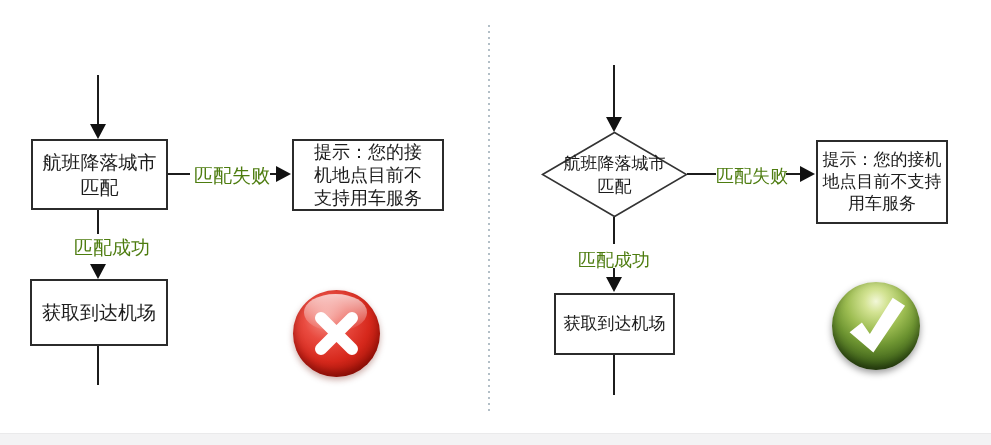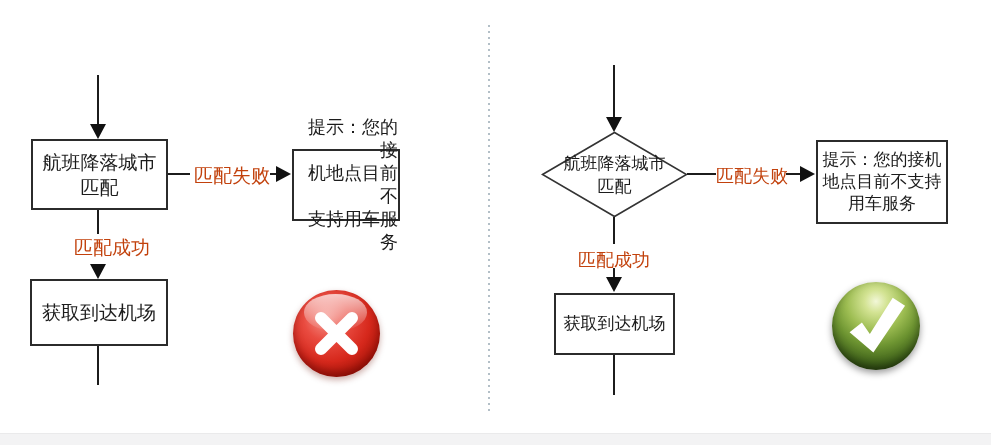--- a/index.html
+++ b/index.html
@@ -21,21 +21,21 @@
   .node{
     position:absolute;border:2px solid #2b2b2b;background:#fff;
     display:flex;align-items:center;justify-content:center;
     text-align:center;white-space:pre-line;box-sizing:border-box;
   }
   .node-lg{font-size:19px;line-height:25px;}
   .node-md{font-size:18px;line-height:23px;}
   .node-sm{font-size:17px;line-height:22px;}
   .edge-label{
     position:absolute;text-align:center;white-space:nowrap;
-    color:#c2410c;background:#fff;
+    color:#4d7c0f;background:#fff;
   }
   .lbl-lg{font-size:19px;}
   .lbl-md{font-size:18px;}
   
   .diamond-wrap{position:absolute;left:541px;top:131px;width:147px;height:87px;}
   .diamond-wrap svg{position:absolute;left:0;top:0;}
   .diamond-text{
     position:absolute;left:11px;top:0;width:125px;height:87px;
     display:flex;align-items:center;justify-content:center;text-align:center;
     white-space:pre-line;font-size:17px;line-height:23px;
@@ -82,21 +82,21 @@
     <div class="node node-lg" style="left:31px;top:139px;width:137px;height:71px;">
       <span>航班降落城市
 匹配</span>
     </div>
 
     <div class="hline" style="left:168px;top:173px;width:24px;"></div>
     <div class="edge-label lbl-lg" style="left:190px;top:163px;width:84px;">匹配失败</div>
     <div class="hline" style="left:270px;top:173px;width:10px;"></div>
     <div class="arrow-right" style="left:276px;top:166px;"></div>
 
-    <div class="node node-md" style="left:292px;top:149px;width:108px;height:72px;text-align:right;">
+    <div class="node node-md" style="left:292px;top:139px;width:152px;height:72px;text-align:right;">
       <span>提示：您的接
 机地点目前不
 支持用车服务</span>
     </div>
 
     <div class="vline" style="left:97px;top:210px;height:24px;"></div>
     <div class="edge-label lbl-lg" style="left:72px;top:235px;width:80px;">匹配成功</div>
     <div class="arrow-down" style="left:90px;top:264px;"></div>
 
     <div class="node node-lg" style="left:30px;top:279px;width:138px;height:67px;">

